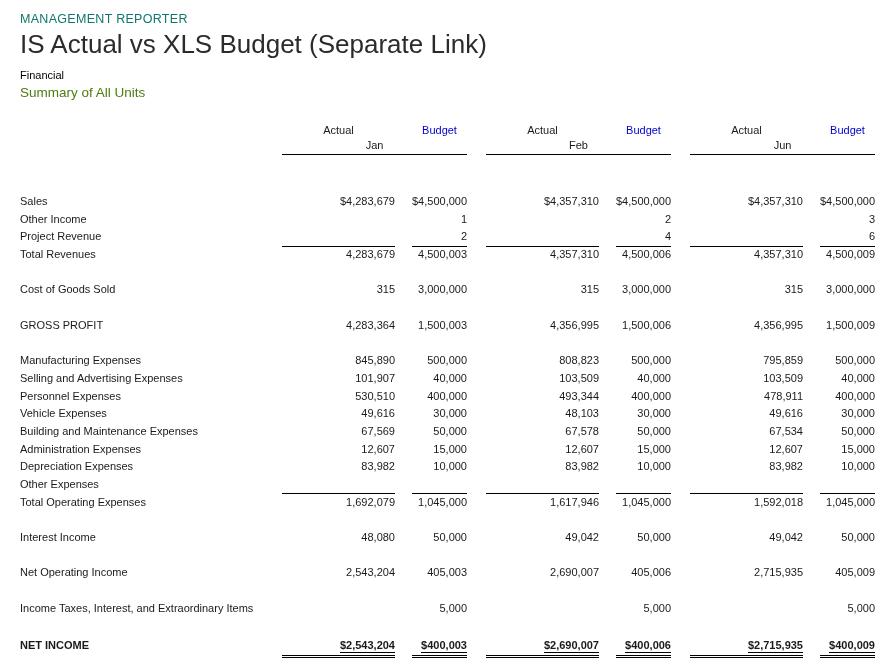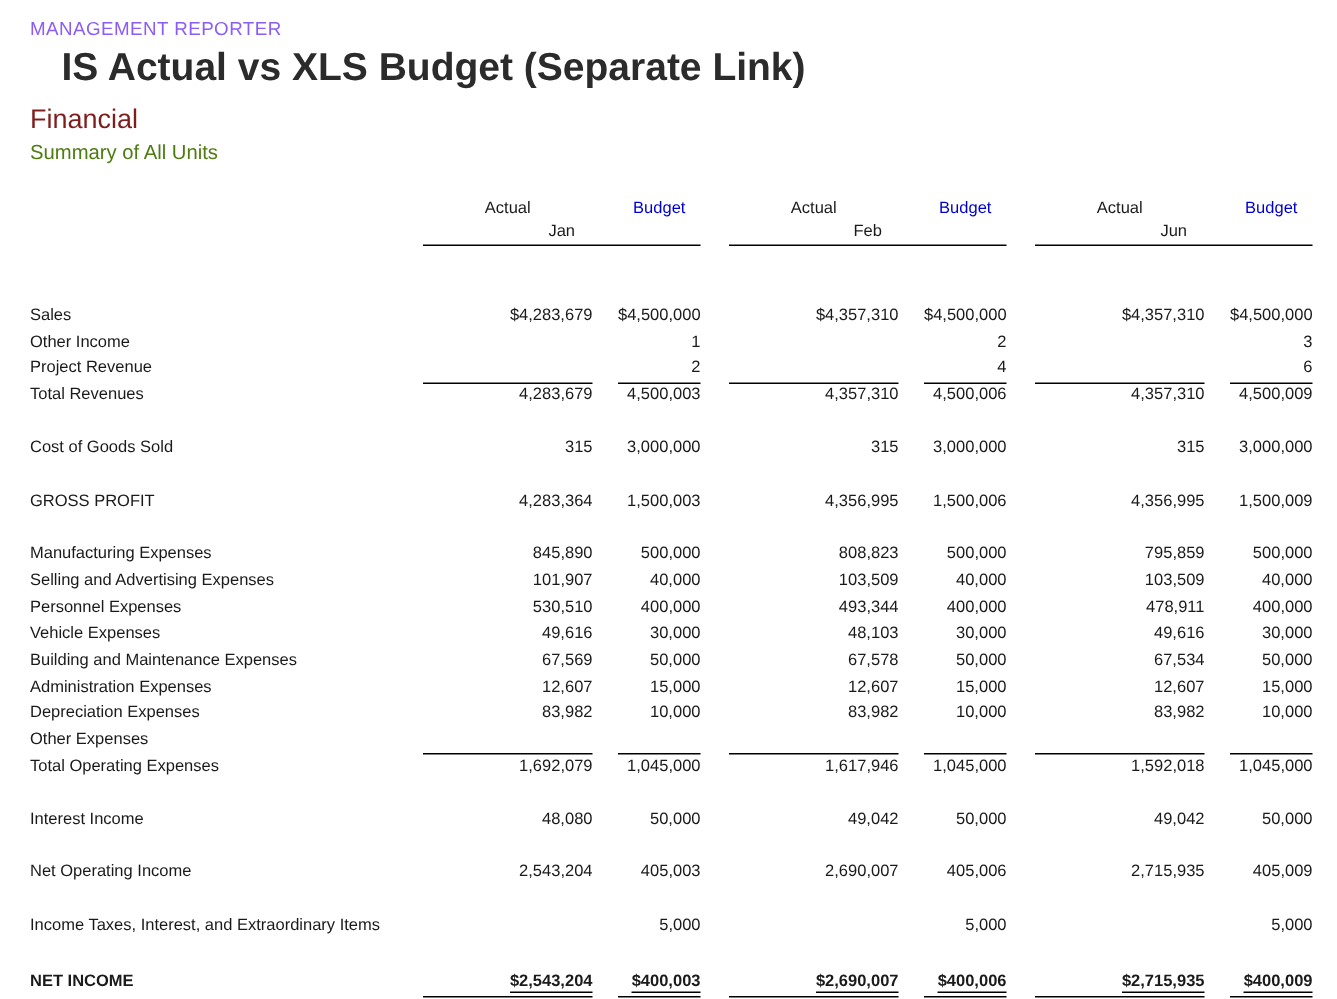--- a/index.html
+++ b/index.html
@@ -5,23 +5,23 @@
   * { box-sizing: border-box; margin: 0; padding: 0; }
   html, body { width: 891px; height: 666px; }
   body {
     background: #ffffff;
     color: #1a1a1a;
     font-family: "Liberation Sans", sans-serif;
     overflow: hidden;
   }
   .page { padding: 12px 0 0 20px; }
 
-  .app-title  { font-size: 12.5px; letter-spacing: 0.3px; color: #8b5cf6; }
-  .report-title { font-size: 26px; font-weight: 700; color: #2b2b2b; margin-top: 3px; margin-left: 21px; }
-  .report-type  { font-size: 18px; color: #7f1d1d; margin-top: 9px; }
+  .app-title  { font-size: 12.5px; letter-spacing: 0.3px; color: #0f766e; }
+  .report-title { font-size: 26px; font-weight: 400; color: #2b2b2b; margin-top: 3px; }
+  .report-type  { font-size: 11px; color: #000000; margin-top: 9px; }
   .report-unit  { font-size: 13.5px; color: #4d7c0f; margin-top: 4px; }
 
   .table { margin-top: 22px; font-size: 11px; }
   .row {
     display: grid;
     grid-template-columns: 262px 113px 17px 55px 19px 113px 17px 55px 19px 113px 17px 55px;
     height: 17.7px; line-height: 17.7px;
   }
   .hrow1 { height: 16px; line-height: 16px; }
   .hrow2 { height: 17px; line-height: 15px; }

